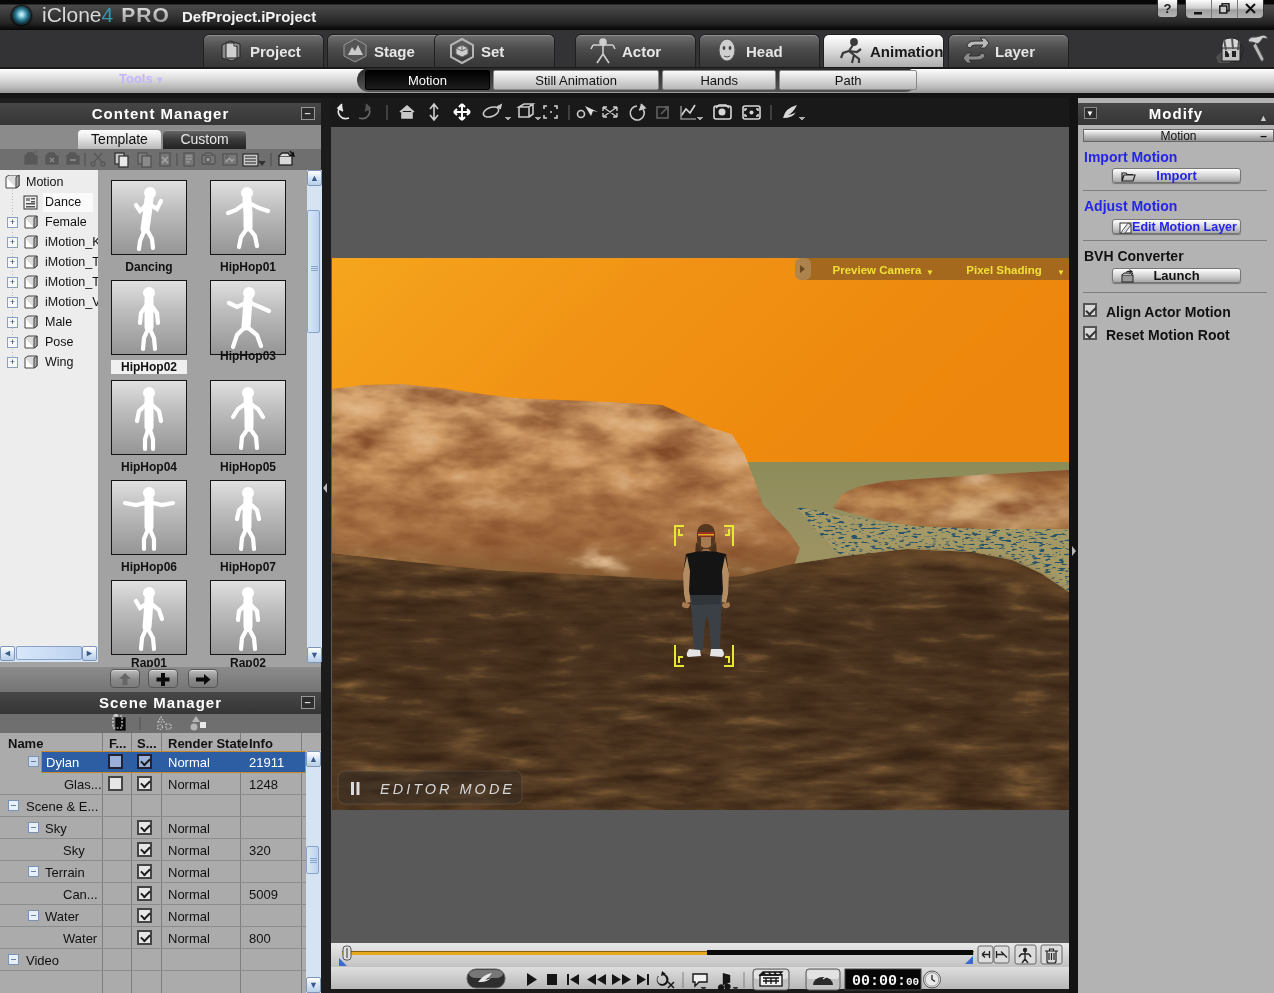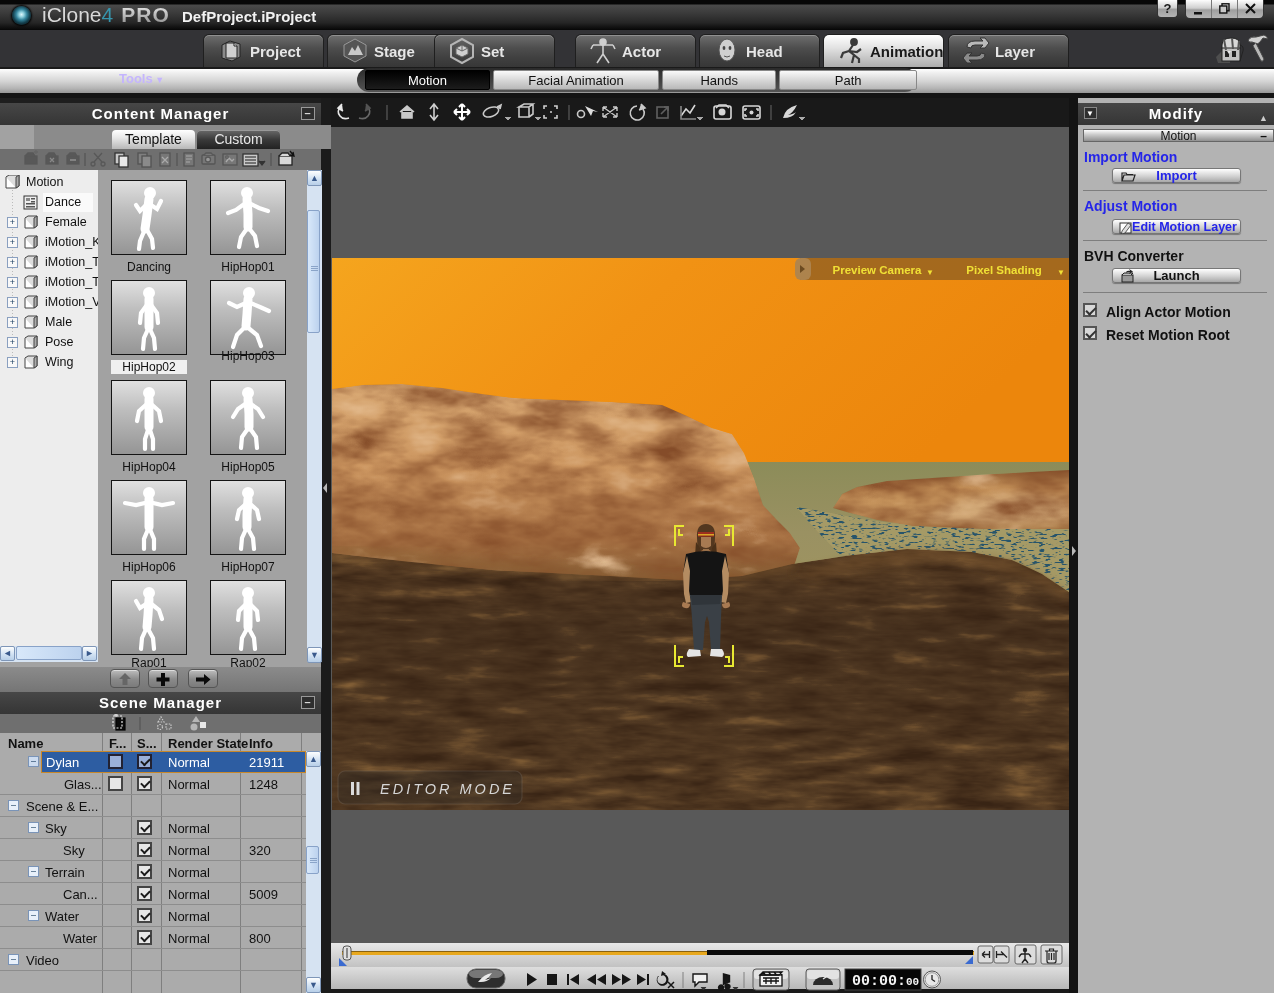--- a/index.html
+++ b/index.html
@@ -50,39 +50,39 @@
 .subtab.sel { background:linear-gradient(#000,#1c1c1c); color:#fff; border:1px solid #000; }
 
 #leftpanel { left:0; top:98px; width:331px; height:895px; background:#a2a2a2; }
 #lp-edge { left:321px; top:98px; width:10px; height:895px; background:#1b1b1b; }
 .hdrbar { width:321px; height:22px; background:linear-gradient(#474747,#353535); color:#fff;
   font-size:15px; font-weight:bold; text-align:center; line-height:22px; letter-spacing:1px; }
 .minbox { position:absolute; right:6px; top:4px; width:14px; height:13px; border:1px solid #999;
   background:#2e2e2e; color:#ddd; font-size:11px; line-height:10px; text-align:center; }
 #cm-hdr { left:0; top:103px; }
 #cm-top { left:0; top:98px; width:321px; height:5px; background:#1e1e1e; }
-#cm-tabs { left:0; top:125px; width:321px; height:24px; background:#8b8b8b;margin-left:34px; }
+#cm-tabs { left:0; top:125px; width:321px; height:24px; background:#8b8b8b; }
 .cmtab { position:absolute; top:5px; height:19px; width:83px; border-radius:4px 4px 0 0; font-size:14px;
   text-align:center; line-height:19px; }
 #cmtab1 { left:78px; background:linear-gradient(#ffffff,#e8e8e8 40%,#b8b8b8); color:#111; }
 #cmtab2 { left:163px; background:linear-gradient(#6a6a6a,#3a3a3a 50%,#222); color:#e8e8e8; box-shadow:inset 0 1px 0 #999;}
 #cm-icons { left:0; top:149px; width:321px; height:21px; background:#6f6f6f; }
 #cm-body { left:0; top:170px; width:321px; height:497px; background:#a2a2a2; }
 #tree { left:0; top:170px; width:98px; height:476px; background:#ededed; font-size:12.5px; color:#111; overflow:hidden; }
 #tree:before { content:""; position:absolute; left:12px; top:14px; width:1px; height:176px; background:repeating-linear-gradient(#bbb 0 1px, transparent 1px 3px); }
 .trow { position:absolute; left:0; width:98px; height:20px; }
 .plus { position:absolute; width:11px; height:11px; background:#f8f8f8; border:1px solid #8aa0c0; top:4px;
   font-size:9px; line-height:9px; text-align:center; color:#246; }
 .tfolder { position:absolute; width:17px; height:15px; top:2px; }
 .tlabel { position:absolute; top:2px; white-space:nowrap; }
 
 #thumbs { left:98px; top:170px; width:209px; height:497px; background:#a2a2a2; overflow:hidden;}
 .thumb { position:absolute; width:76px; height:75px; border:1px solid #141414;
   background:linear-gradient(#e0e0e0,#bdbdbd 40%,#959595); }
-.tname { position:absolute; width:76px; text-align:center; font-size:12px; color:#111; }
+.tname { position:absolute; width:76px; text-align:center; font-size:12px; color:#111;font-weight:bold; }
 .tnsel { background:#f0f0f0; }
 
 .sb { background:#d6e3f2; }
 .sbbtn { position:absolute; width:15px; height:16px; border:1px solid #7e96b8; border-radius:2px;
   background:linear-gradient(#fdfefe,#cfe0f2 60%,#b8cfe8); color:#3a5a8c; font-size:9px; text-align:center; line-height:14px;}
 .sbthumb { position:absolute; border:1px solid #88a2c8; border-radius:2px;
   background:linear-gradient(90deg,#d8e8fa,#bcd2ee); }
 
 #lp-btnrow { left:0; top:667px; width:321px; height:25px; background:linear-gradient(#8b8b8b,#757575); }
 .lpbtn { position:absolute; top:2px; width:30px; height:19px; border-radius:4px;
@@ -220,21 +220,21 @@
 <svg class="abs" style="left:1246px;top:34px" width="24" height="30" viewBox="0 0 24 30">
   <path d="M2 6 q3 -4 8 -3 l8 -2 q3 1 4 4 l-5 -1 l-3 4 q-2 3 -5 1 l-3 -1 q-3 1 -4 -2" fill="#d0d0d0" stroke="#444"></path>
   <path d="M10 9 l8 16 q0 3 -3 2 l-8 -15" fill="#b8b8b8" stroke="#444"></path>
 </svg>
 
 <div class="abs" id="subbar"></div>
 <div class="abs" id="subbar2"></div>
 <div class="abs" id="tools">Tools</div>
 <div class="abs" id="subtabs">
   <div class="subtab sel" style="width:127px">Motion</div>
-  <div class="subtab" style="width:169px">Facial Animation</div>
+  <div class="subtab" style="width:169px">Still Animation</div>
   <div class="subtab" style="width:116px">Hands</div>
   <div class="subtab" style="width:140px">Path</div>
 </div>
 
 <div class="abs" id="leftpanel"></div>
 <div class="abs" id="lp-edge">
     <svg style="position:absolute;left:0px;top:383px" width="8" height="14" viewBox="0 0 8 14">
       <path d="M6 2 L2 7 L6 12 z" fill="#b8b8b8"></path>
     </svg>
   </div>

